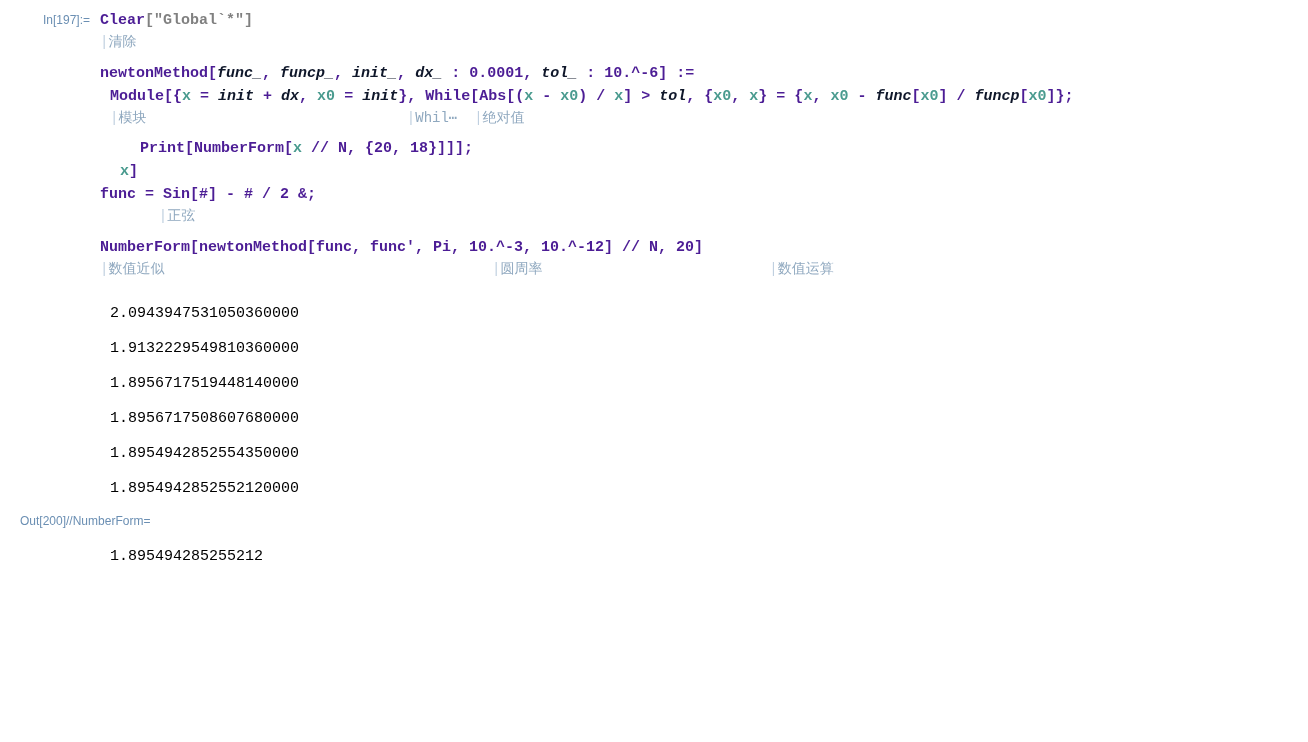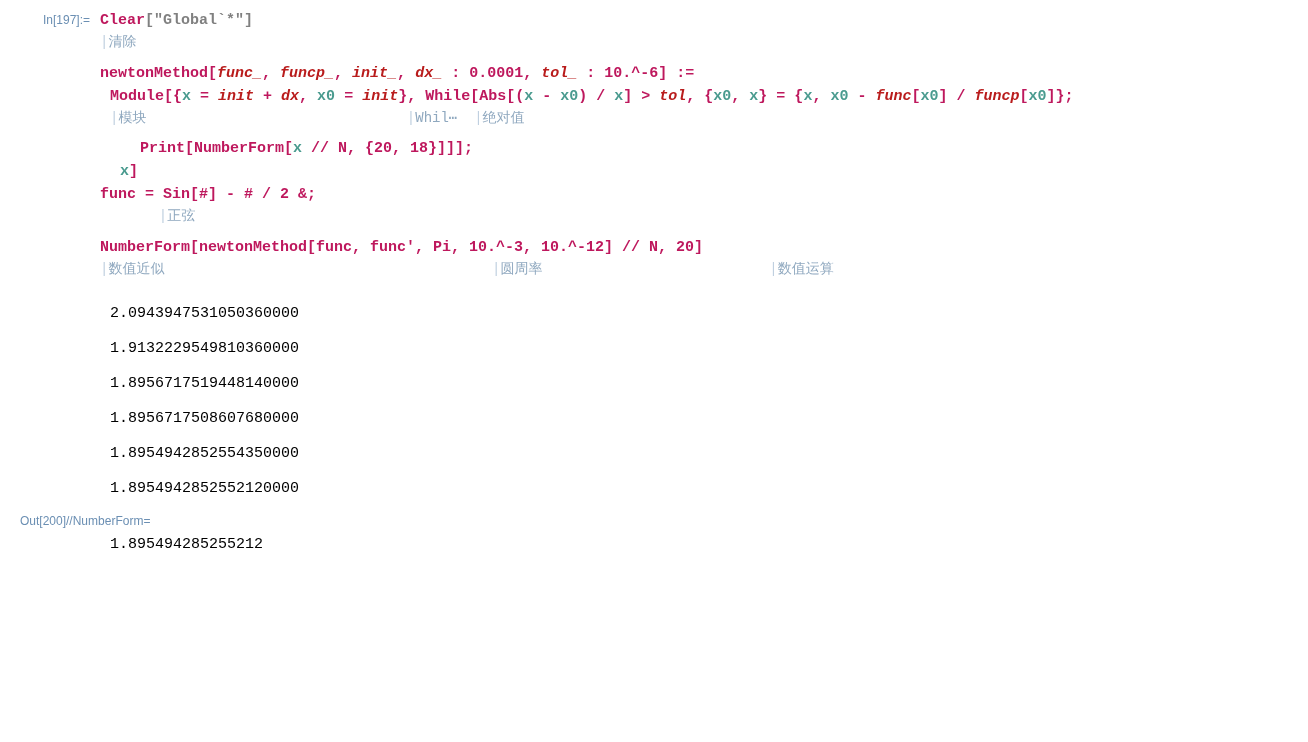--- a/index.html
+++ b/index.html
@@ -21,21 +21,21 @@
       text-align: right;
       padding-right: 10px;
       min-width: 80px;
       padding-top: 2px;
     }
     .out-label {
       color: #6b8fb3;
       font-size: 12px;
       font-family: "Segoe UI", Arial, sans-serif;
       padding-left: 0px;
-      margin-bottom: 4px;
+      margin-bottom: 16px;
     }
     .row {
       display: flex;
       align-items: flex-start;
     }
     .code-content {
       flex: 1;
       font-weight: bold;
       color: #000;
     }
@@ -46,22 +46,22 @@
     .annotation-line {
       color: #8fa8bf;
       font-weight: normal;
       font-size: 14px;
       margin-bottom: 10px;
       white-space: pre;
     }
     .annotation-line .pipe {
       color: #c0d0e0;
     }
-    .tok-black { color: #be185d; font-weight: bold; }
-    .tok-arg { color: #b91c1c; font-style: italic; font-weight: bold; }
+    .tok-black { color: #4c1d95; font-weight: bold; }
+    .tok-arg { color: #0f172a; font-style: italic; font-weight: bold; }
     .tok-local { color: #4a9b8f; font-weight: bold; }
     .tok-str { color: #808080; font-weight: bold; }
     .output-section {
       margin-left: 90px;
       margin-top: 14px;
     }
     .output-line {
       font-family: "Courier New", monospace;
       font-weight: normal;
       color: #000;

